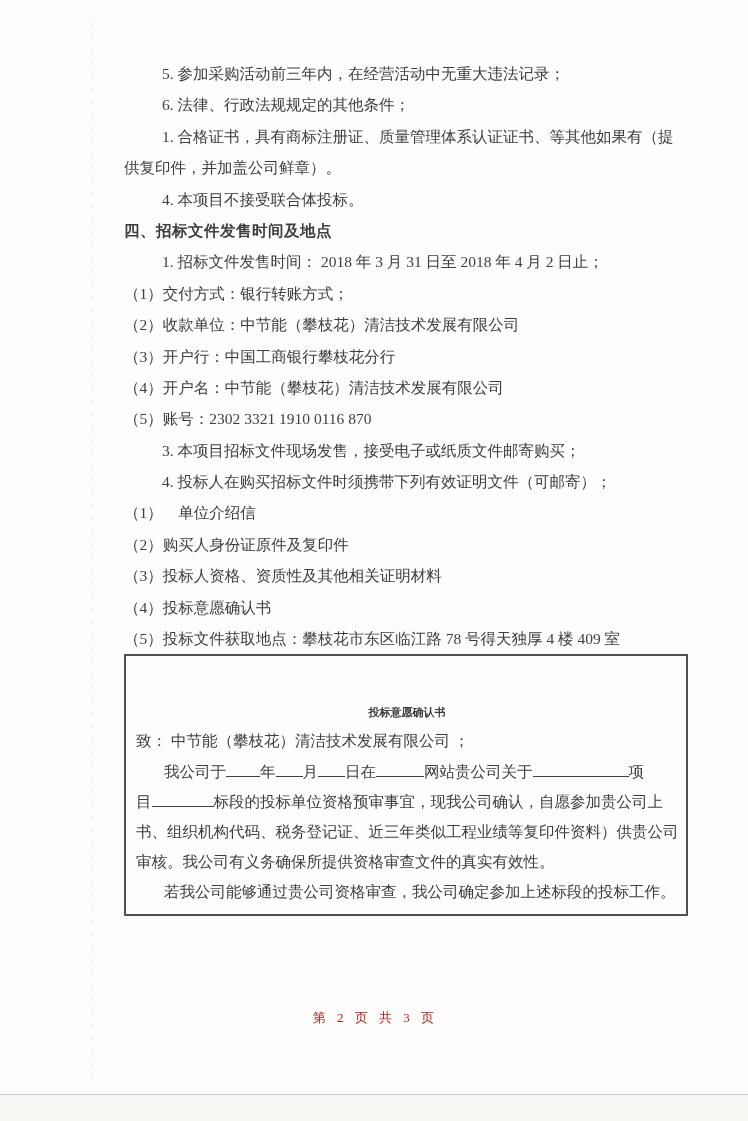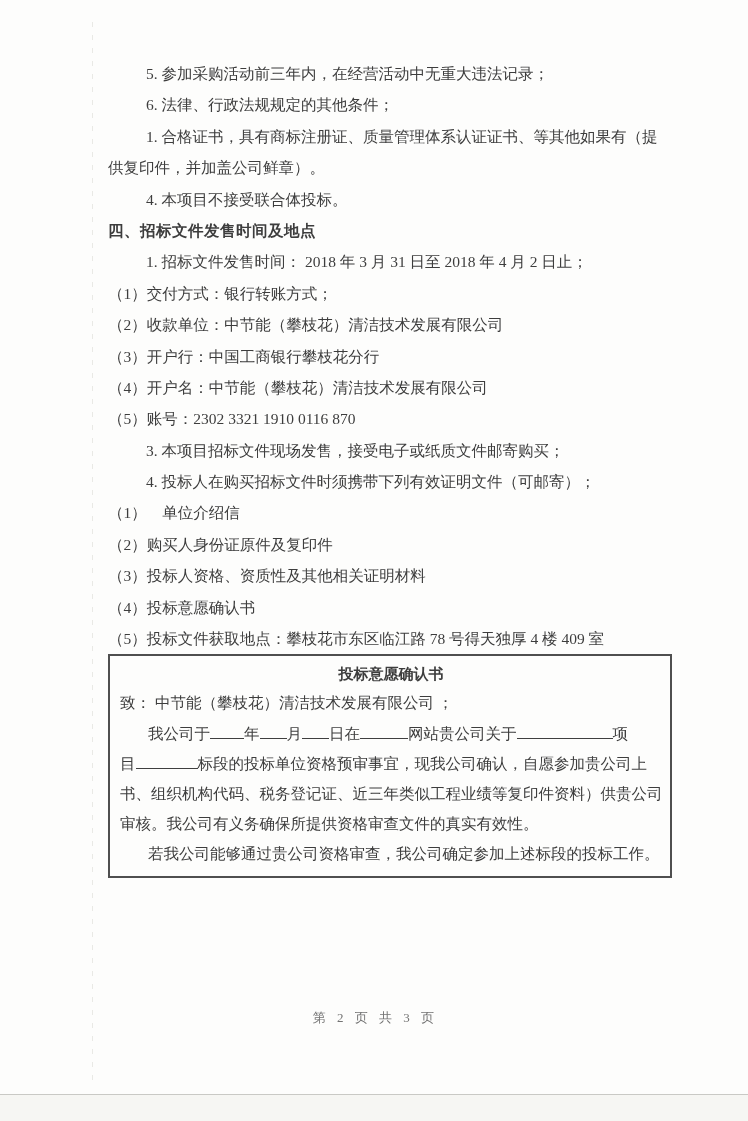--- a/index.html
+++ b/index.html
@@ -36,21 +36,21 @@
   }
   .page-edge-below {
     position: absolute;
     left: 0; right: 0;
     top: 1095px;
     bottom: 0;
     background: #f6f6f3;
   }
   .content {
     position: absolute;
-    left: 108px;
+    left: 124px;
     top: 58px;
     width: 578px;
     font-size: 15.5px;
   }
   .ln {
     white-space: pre;
     height: 31.4px;
     line-height: 31.4px;
   }
   .ln.num { padding-left: 38px; }
@@ -74,35 +74,36 @@
   }
   .confirm-box .ln {
     height: 30.2px;
     line-height: 30.2px;
   }
   .box-title {
     height: 28px;
     line-height: 28px;
     text-align: center;
     font-weight: bold;
-    font-size: 15px;
+    font-size: 11px;
     white-space: pre;
+    margin-top: 38px;
   }
   .footer {
     position: absolute;
     left: 0;
     width: 748px;
     top: 1008px;
     height: 20px;
     line-height: 20px;
     text-align: center;
     font-size: 13px;
     letter-spacing: 1.5px;
     word-spacing: 5px;
-    color: #737373;
+    color: #b91c1c;
   }
 </style>
 </head>
 <body>
 
 <div class="scan-page">
   <div class="fold-line"></div>
 
   <div class="content">
     <div id="body-lines">

